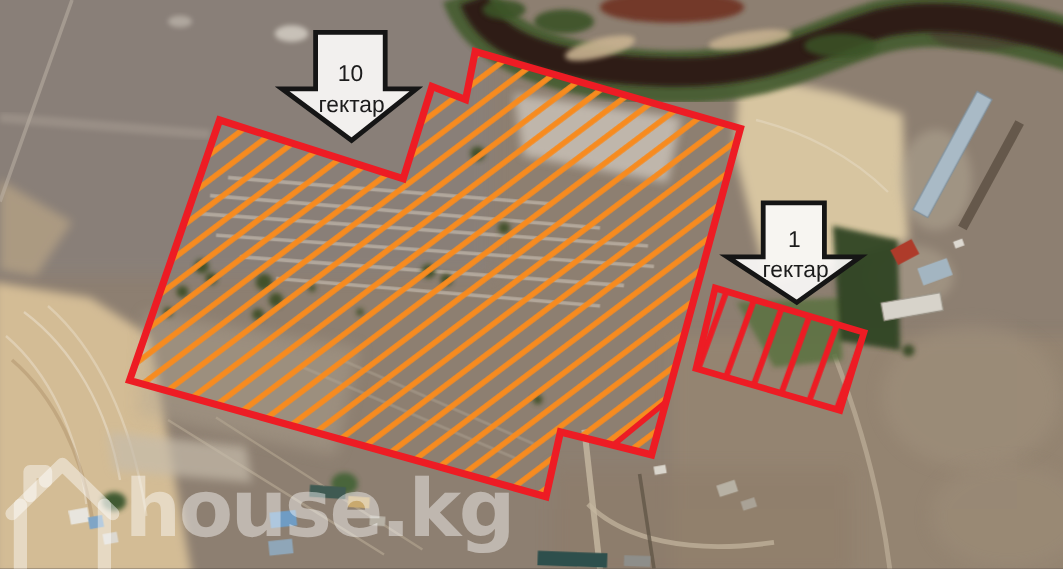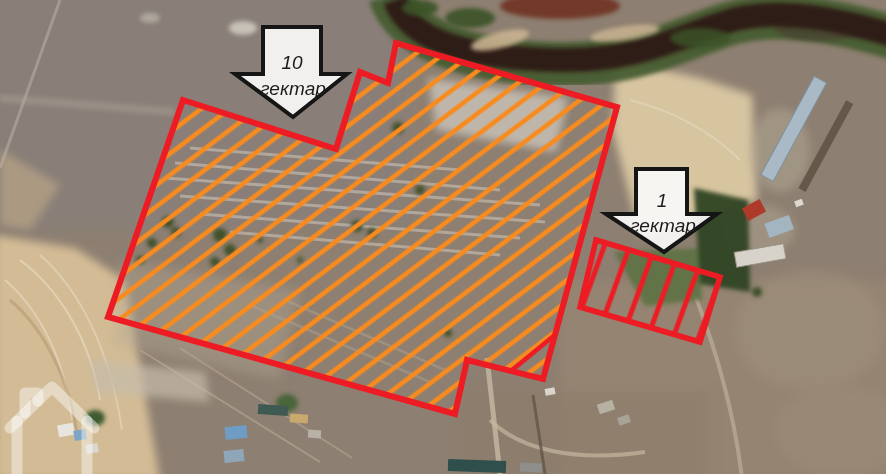--- a/index.html
+++ b/index.html
@@ -6,21 +6,20 @@
   #stage{
     position:relative;width:886px;height:474px;overflow:hidden;
     font-family:"Liberation Sans",sans-serif;background:#8d7f71;
   }
   #stage svg{position:absolute;left:0;top:0;display:block;}
   .arrow-text{
     position:absolute;transform:translate(-50%,-50%);
     color:#1c1c1c;font-size:19px;line-height:1;white-space:nowrap;
     font-family:"Liberation Sans",sans-serif;text-align:center;
     pointer-events:none;
-    font-style:italic;
   }
   .watermark-text{
     position:absolute;left:104px;top:392px;
     font-family:"DejaVu Sans",sans-serif;font-weight:bold;
     font-size:66px;line-height:1;letter-spacing:-2px;
     color:rgba(255,255,255,0.44);white-space:nowrap;pointer-events:none;
   }
 </style>
 </head>
 <body>
@@ -175,14 +174,15 @@
       <path d="M 87 421 L 87 478"></path>
       <path d="M 25 413 L 25 393 L 38 393 L 38 401"></path>
     </g>
   </svg>
 
   <div class="arrow-text" style="left:292px;top:62px;">10</div>
   <div class="arrow-text" style="left:293px;top:88px;">гектар</div>
   <div class="arrow-text" style="left:662px;top:200px;">1</div>
   <div class="arrow-text" style="left:663px;top:225px;">гектар</div>
 
+  <div class="watermark-text">house.kg</div>
 
 </div>
 
 </body></html>

